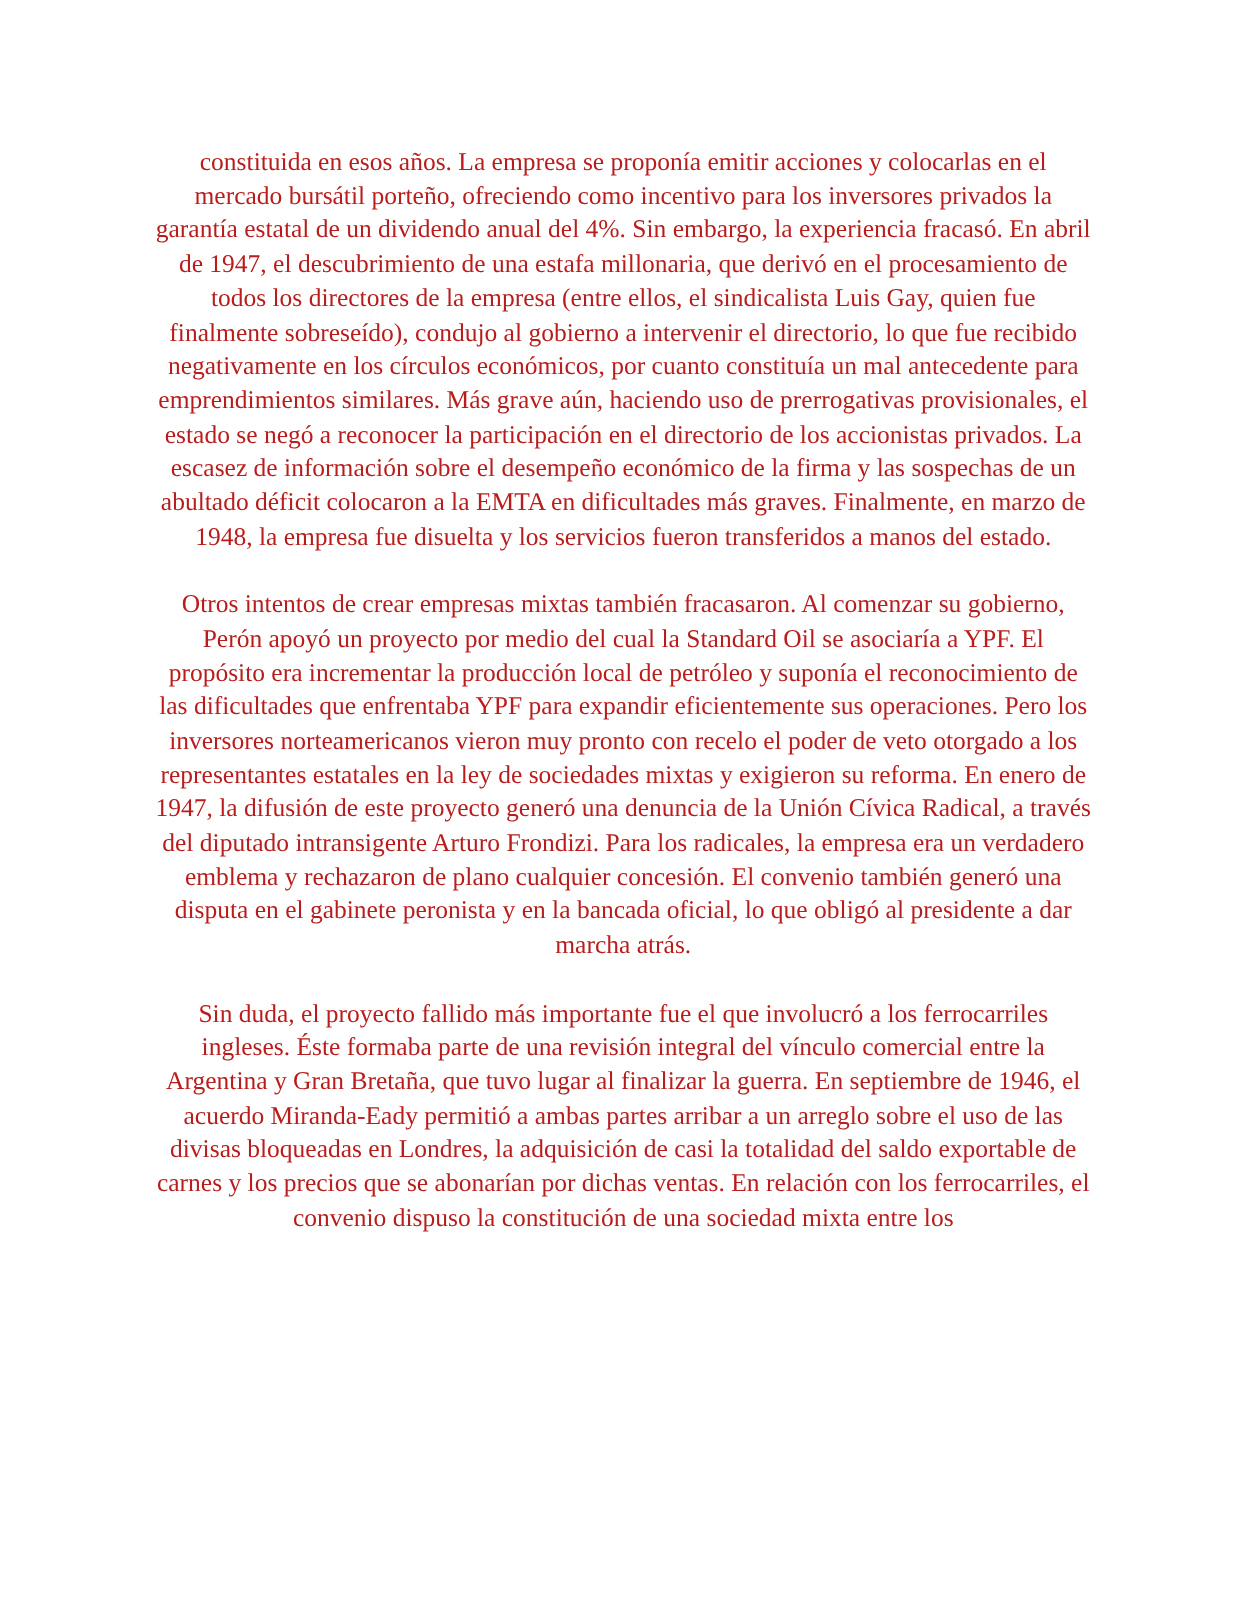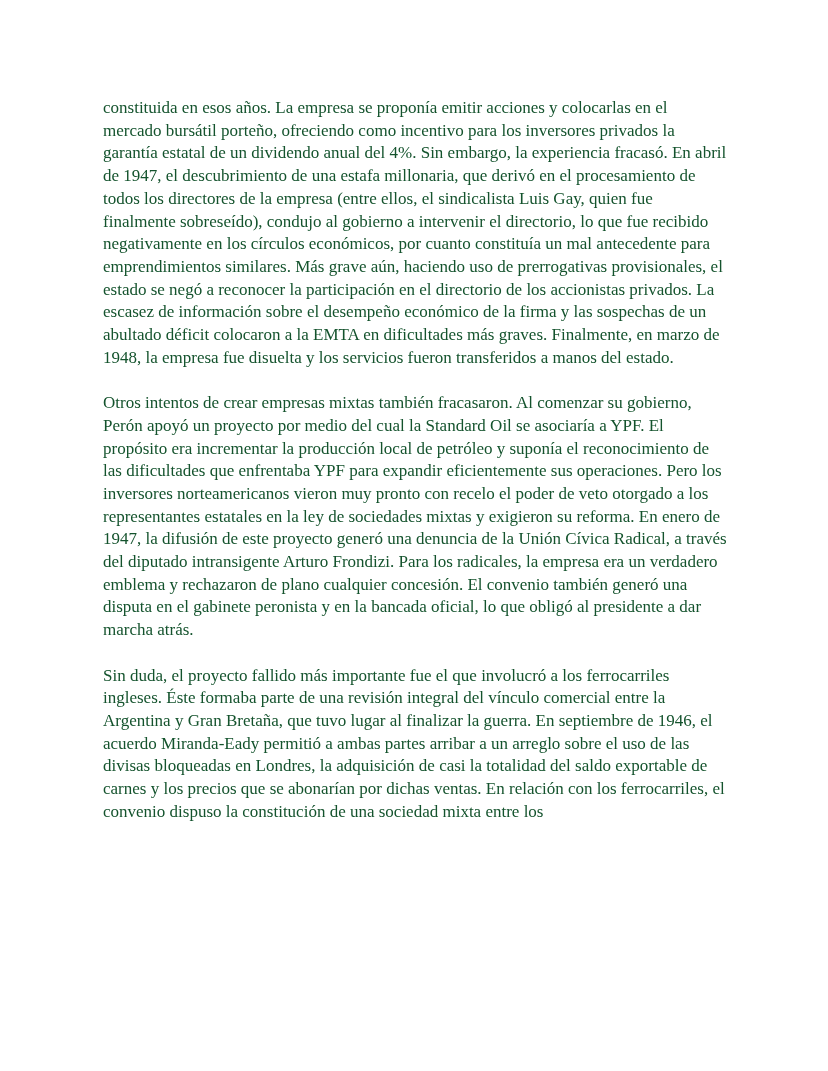--- a/index.html
+++ b/index.html
@@ -13,22 +13,22 @@
     height: 1071px;
     background: #ffffff;
     box-sizing: border-box;
     padding: 97px 100px 0 103px;
     overflow: hidden;
   }
   .text-block {
     font-family: "Liberation Serif", "DejaVu Serif", serif;
     font-size: 17px;
     line-height: 22.7px;
-    color: #14532d;
-    text-align: left;
+    color: #b91c1c;
+    text-align: center;
   }
   .text-block p {
     margin: 0 0 22.7px 0;
   }
 </style>
 </head>
 <body>
 
 <div class="page">
   <div class="text-block">

